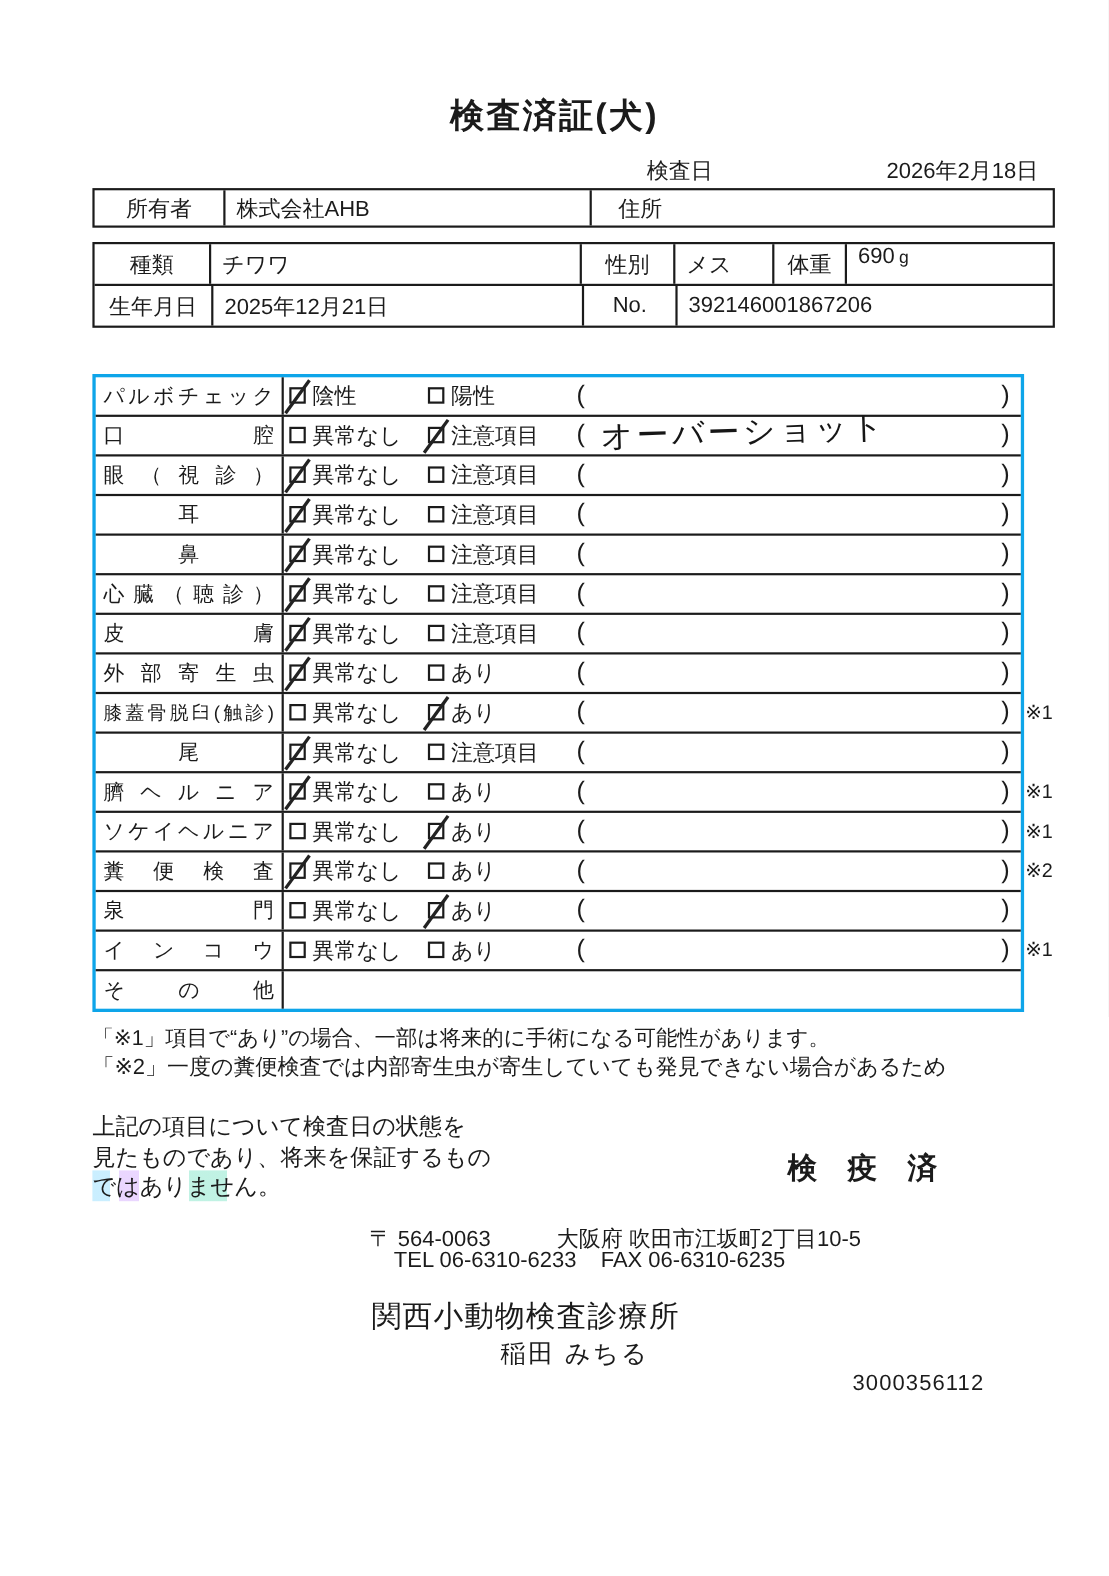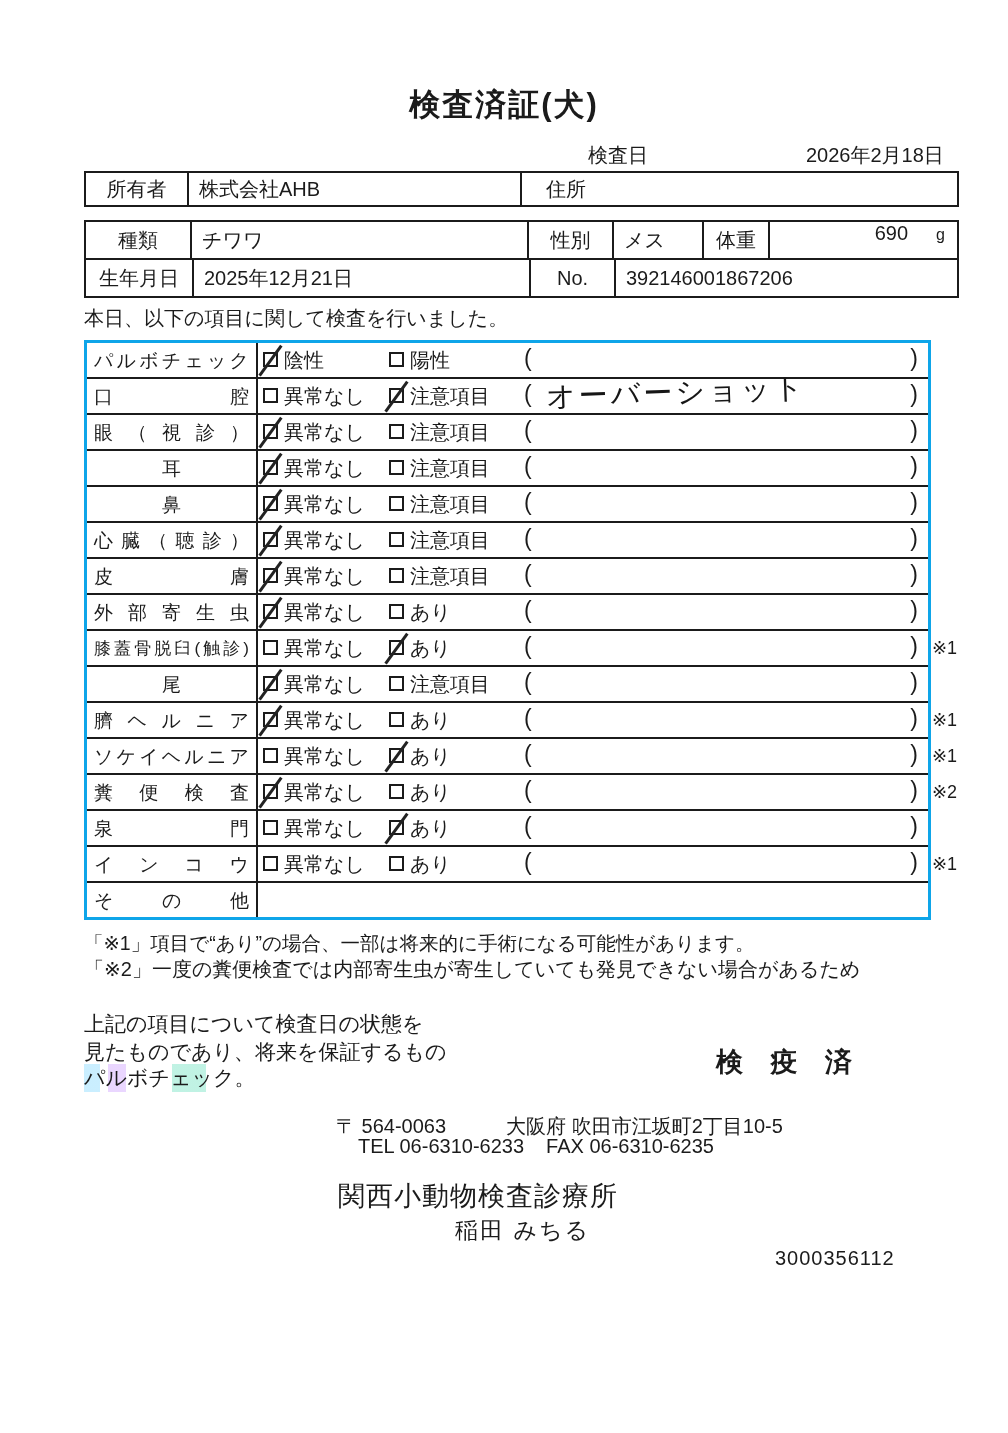--- a/index.html
+++ b/index.html
@@ -18,21 +18,21 @@
   .hrow{display:flex; align-items:stretch;}
   .hrow + .hrow{border-top:2.5px solid #1b1b1b;}
   .hcell{box-sizing:border-box; display:flex; align-items:center; font-size:20px; overflow:hidden; white-space:nowrap;}
   .hcell + .hcell{border-left:2px solid #1b1b1b;}
   .hcell.lbl{justify-content:center; font-weight:500;}
   .hcell.val{padding:0 10px;}
   .t1{left:84px; top:171px; width:871px;}
   .t1 .hrow{height:32px;}
   .t2{left:84px; top:220px; width:871px;}
   .t2 .hrow{height:36px;}
-  .weight-cell{justify-content:flex-end; padding-right:14px; gap:28px; align-items:baseline;}
+  .weight-cell{padding-right:14px; gap:4px; align-items:baseline;}
   .weight-cell .unit{font-size:16px;}
   
   .intro{left:84px; top:305px; font-size:20px; font-weight:500;}
   
   .exam{left:84px; top:340px; width:841px; border:3px solid #0ea5e9; box-sizing:content-box;}
   .erow{display:flex; height:34px; position:relative;}
   .erow + .erow{border-top:2.5px solid #1b1b1b;}
   .cell-item{width:171px; box-sizing:border-box; border-right:2px solid #1b1b1b; padding:0 7px; display:flex; align-items:center;}
   .cell-item .item-label{width:100%; font-size:19px; font-weight:500; line-height:1;}
   .cell-item.justify .item-label{text-align:justify; text-align-last:justify; text-justify:inter-character;}
@@ -71,21 +71,21 @@
 
 <div class="page">
 
   <div class="abs title">検査済証(犬)</div>
 
   <div class="abs dateline-label">検査日</div>
   <div class="abs dateline-value">2026年2月18日</div>
 
   <div class="abs htable t1">
     <div class="hrow">
-      <div class="hcell lbl" style="width:101px">所有者</div>
+      <div class="hcell lbl" style="width:117px">所有者</div>
       <div class="hcell val" style="width:333px">株式会社AHB</div>
       <div class="hcell lbl" style="width:90px">住所</div>
     </div>
   </div>
 
   <div class="abs htable t2">
     <div class="hrow">
       <div class="hcell lbl" style="width:104px">種類</div>
       <div class="hcell val" style="width:337px">チワワ</div>
       <div class="hcell lbl" style="width:85px">性別</div>
@@ -97,21 +97,20 @@
       </div>
     </div>
     <div class="hrow">
       <div class="hcell lbl" style="width:106px">生年月日</div>
       <div class="hcell val" style="width:337px">2025年12月21日</div>
       <div class="hcell lbl" style="width:85px">No.</div>
       <div class="hcell val" style="width:343px">392146001867206</div>
     </div>
   </div>
 
-  <div class="abs intro">本日、以下の項目に関して検査を行いました。</div>
 
   <div class="abs exam">
     <div>
     <div class="erow">
       <div class="cell-item justify">
         <span class="item-label">パルボチェック</span>
       </div>
       <div class="cell-opts">
         <span class="cb cb1 checked"></span>
         <span class="opt-label opt1-label">陰性</span>
@@ -355,21 +354,21 @@
       <div class="cell-opts"></div>
     </div>
   </div>
   </div>
 
   <div class="abs note-line0">「※1」項目で“あり”の場合、一部は将来的に手術になる可能性があります。</div>
   <div class="abs note-line1">「※2」一度の糞便検査では内部寄生虫が寄生していても発見できない場合があるため</div>
 
   <div class="abs stmt stmt1">見たものであり、将来を保証するもの</div>
   <div class="abs stmt stmt0">上記の項目について検査日の状態を</div>
-  <div class="abs stmt stmt2">パルボチェック。</div>
+  <div class="abs stmt stmt2">ではありません。</div>
 
   <div class="abs stamp">検 疫 済</div>
 
   <div class="abs postal">
     <span>〒 564-0063</span>
     <span>大阪府 吹田市江坂町2丁目10-5</span>
   </div>
   <div class="abs telfax">
     <span>TEL 06-6310-6233</span>
     <span>FAX 06-6310-6235</span>

